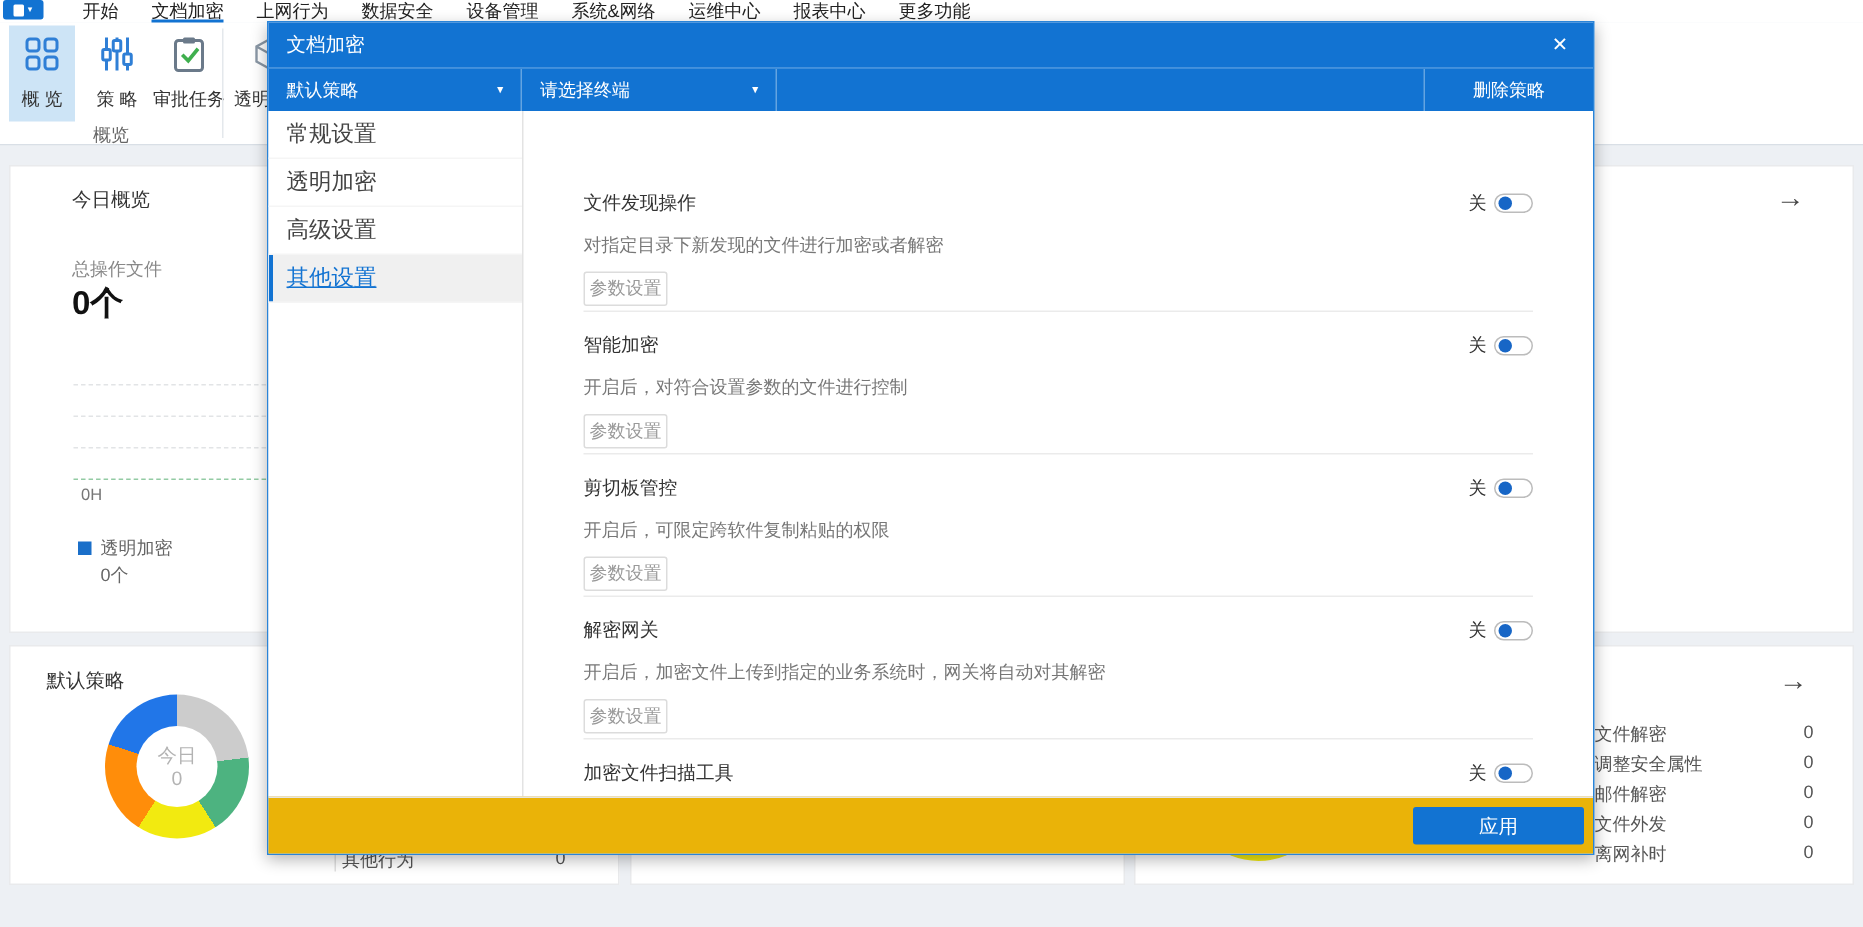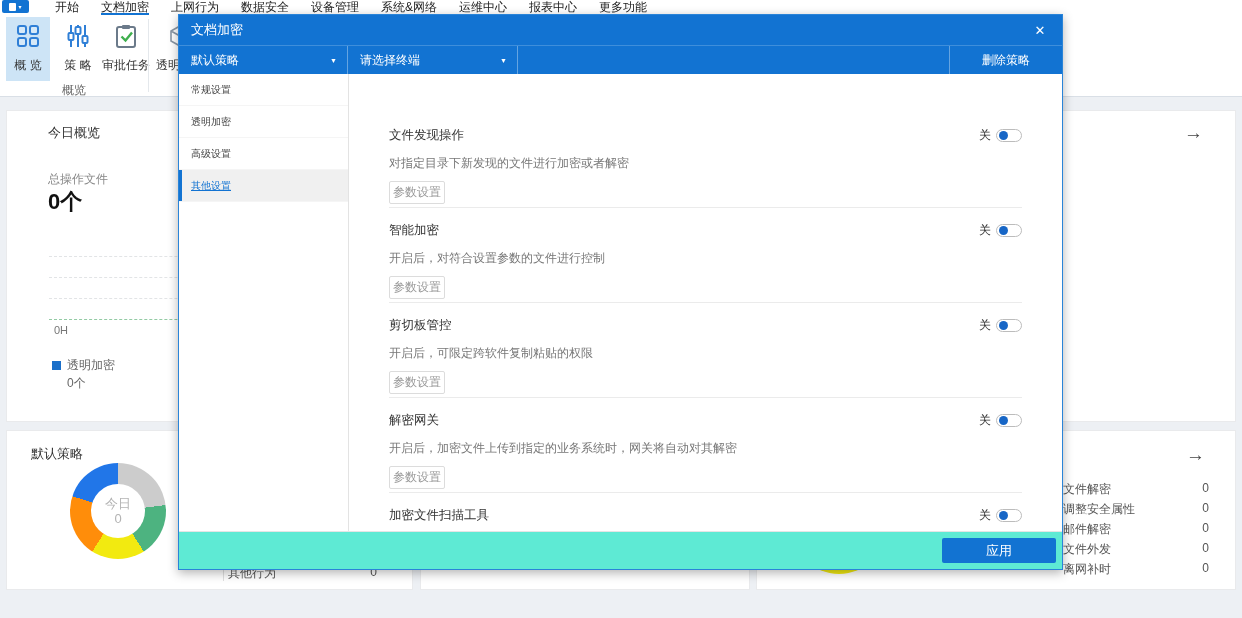--- a/index.html
+++ b/index.html
@@ -71,34 +71,34 @@
   .m-title { font-size:13px; color:#fff; padding-left:12px; }
   .m-close { position:absolute; right:10px; top:0; height:30px; width:24px; color:#fff; font-size:13px; display:flex; align-items:center; justify-content:center; cursor:pointer; }
   .m-filterbar { position:absolute; left:0; top:30px; right:0; height:29px; background:#1273d2; border-top:1px solid #3e8edb; }
   .m-dd { position:absolute; top:0; height:29px; display:flex; align-items:center; justify-content:space-between; color:#fff; font-size:12px; cursor:pointer; border-right:1px solid rgba(255,255,255,.35); padding:0 10px 0 12px; }
   .m-dd .caret { font-size:7px; }
   .m-dd1 { left:0; width:169px; }
   .m-dd2 { left:169px; width:170px; }
   .m-delete { position:absolute; right:0; top:0; width:113px; height:29px; border-left:1px solid rgba(255,255,255,.35); color:#fff; font-size:12px; display:flex; align-items:center; justify-content:center; cursor:pointer; }
   .m-body { position:absolute; left:0; top:59px; right:0; bottom:38px; background:#fff; }
   .m-nav { position:absolute; left:0; top:0; bottom:0; width:170px; border-right:1px solid #e3e3e3; }
-  .m-nav-item { height:32px; line-height:32px; padding-left:12px; font-size:10px; color:#444; border-bottom:1px solid #f5f5f5; cursor:pointer; }
+  .m-nav-item { height:32px; line-height:32px; padding-left:12px; font-size:15px; color:#444; border-bottom:1px solid #f5f5f5; cursor:pointer; }
   .m-nav-item.selected { background:#f0f0f0; color:#1273d2; box-shadow:inset 3px 0 0 #1273d2;text-decoration:underline; }
   .m-content { position:absolute; left:170px; right:0; top:0; bottom:0; overflow:hidden; padding:39px 40px 0 40px; }
   .m-row { height:95px; border-bottom:1px solid #ebebeb; padding-top:14px; }
   .m-row:last-child { border-bottom:none; }
   .m-row-head { display:flex; justify-content:space-between; align-items:center; }
   .m-row-title { font-size:12.5px; color:#333; }
   .m-toggle-wrap { display:flex; align-items:center; gap:5px; }
   .m-toggle-label { font-size:12px; color:#333; }
   .switch { position:relative; width:26px; height:13px; border:1px solid #bcbcbc; border-radius:7px; background:#fff; display:inline-block; cursor:pointer; }
   .switch .knob { position:absolute; left:2px; top:1px; width:9px; height:9px; border-radius:50%; background:#1766c6; }
   .m-row-desc { margin-top:11px; font-size:12px; color:#777; }
   .m-param-btn { margin-top:9px; width:56px; height:23px; background:#fff; border:1px solid #dcdcdc; border-radius:2px; font-size:12px; color:#999; cursor:pointer; font-family:inherit; }
-  .m-footer { position:absolute; left:0; right:0; bottom:0; height:38px; background:#5eead4; border-top:1px solid #e5e5e5; }
+  .m-footer { position:absolute; left:0; right:0; bottom:0; height:38px; background:#eab308; border-top:1px solid #e5e5e5; }
   .m-apply { position:absolute; right:6px; top:6px; width:114px; height:25px; background:#1273d2; color:#fff; border:none; font-size:13px; border-radius:2px; cursor:pointer; font-family:inherit; }
 </style>
 </head>
 <body>
 
 <div class="stage">
 
   <div class="menubar">
     <div class="app-btn">
       <span class="doc"></span>

